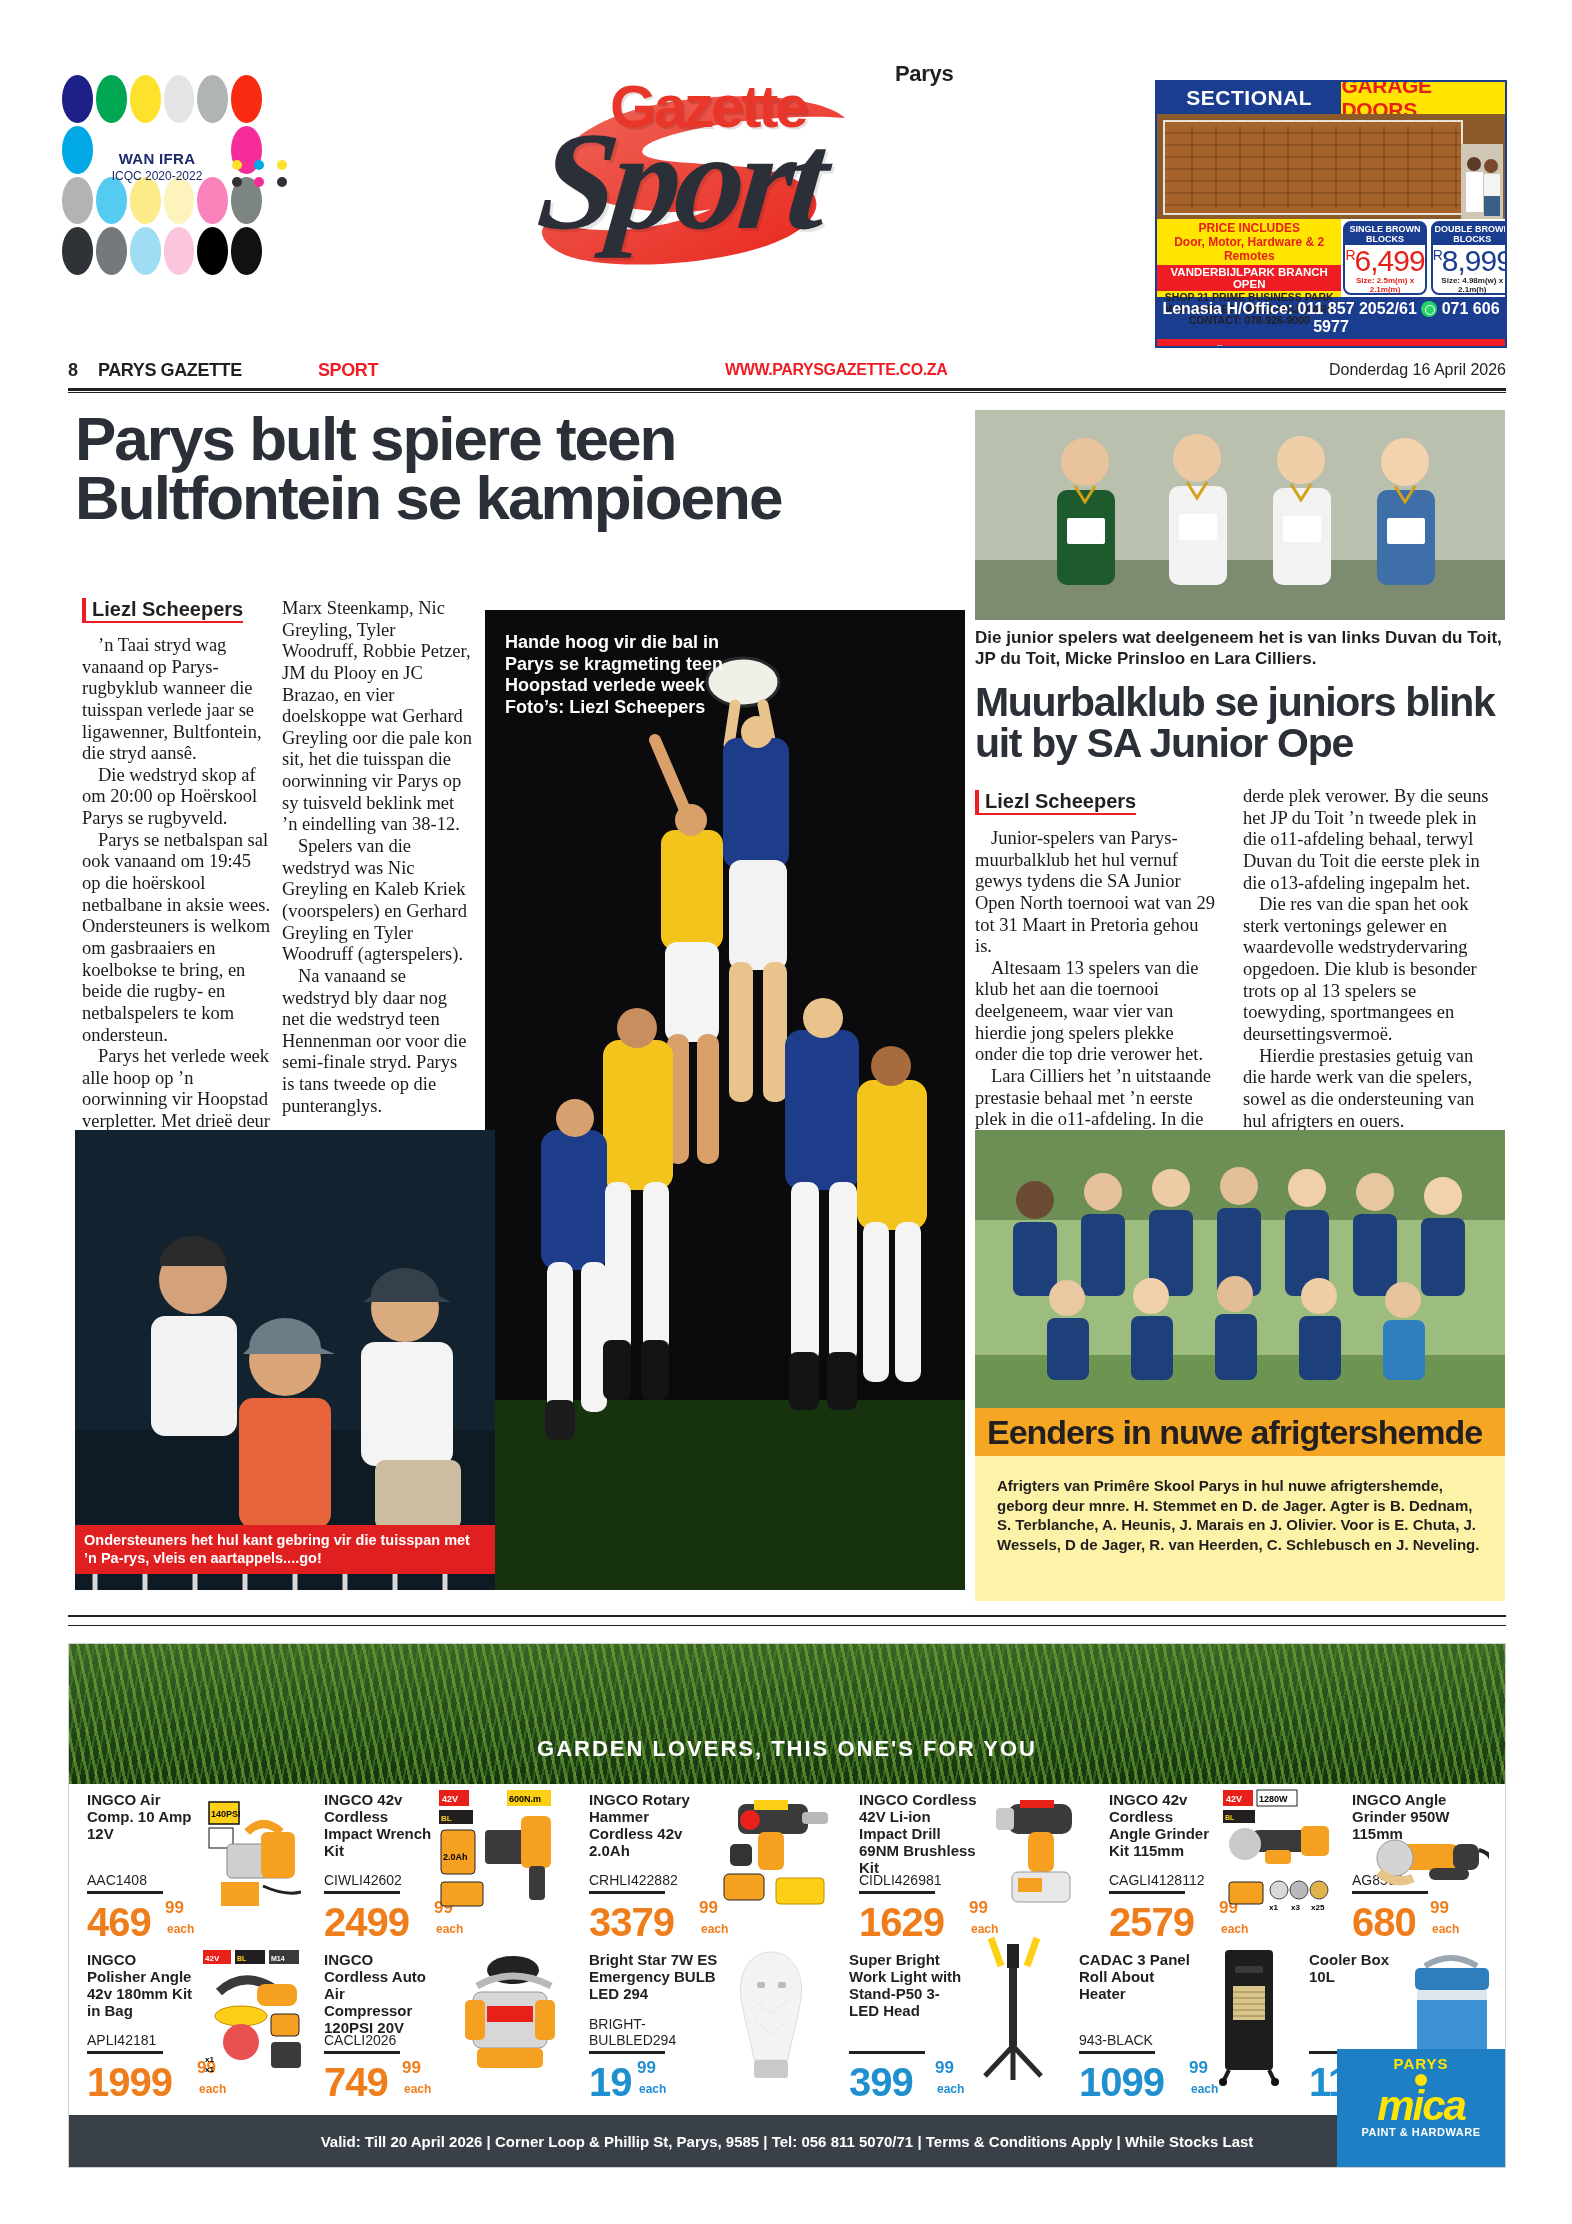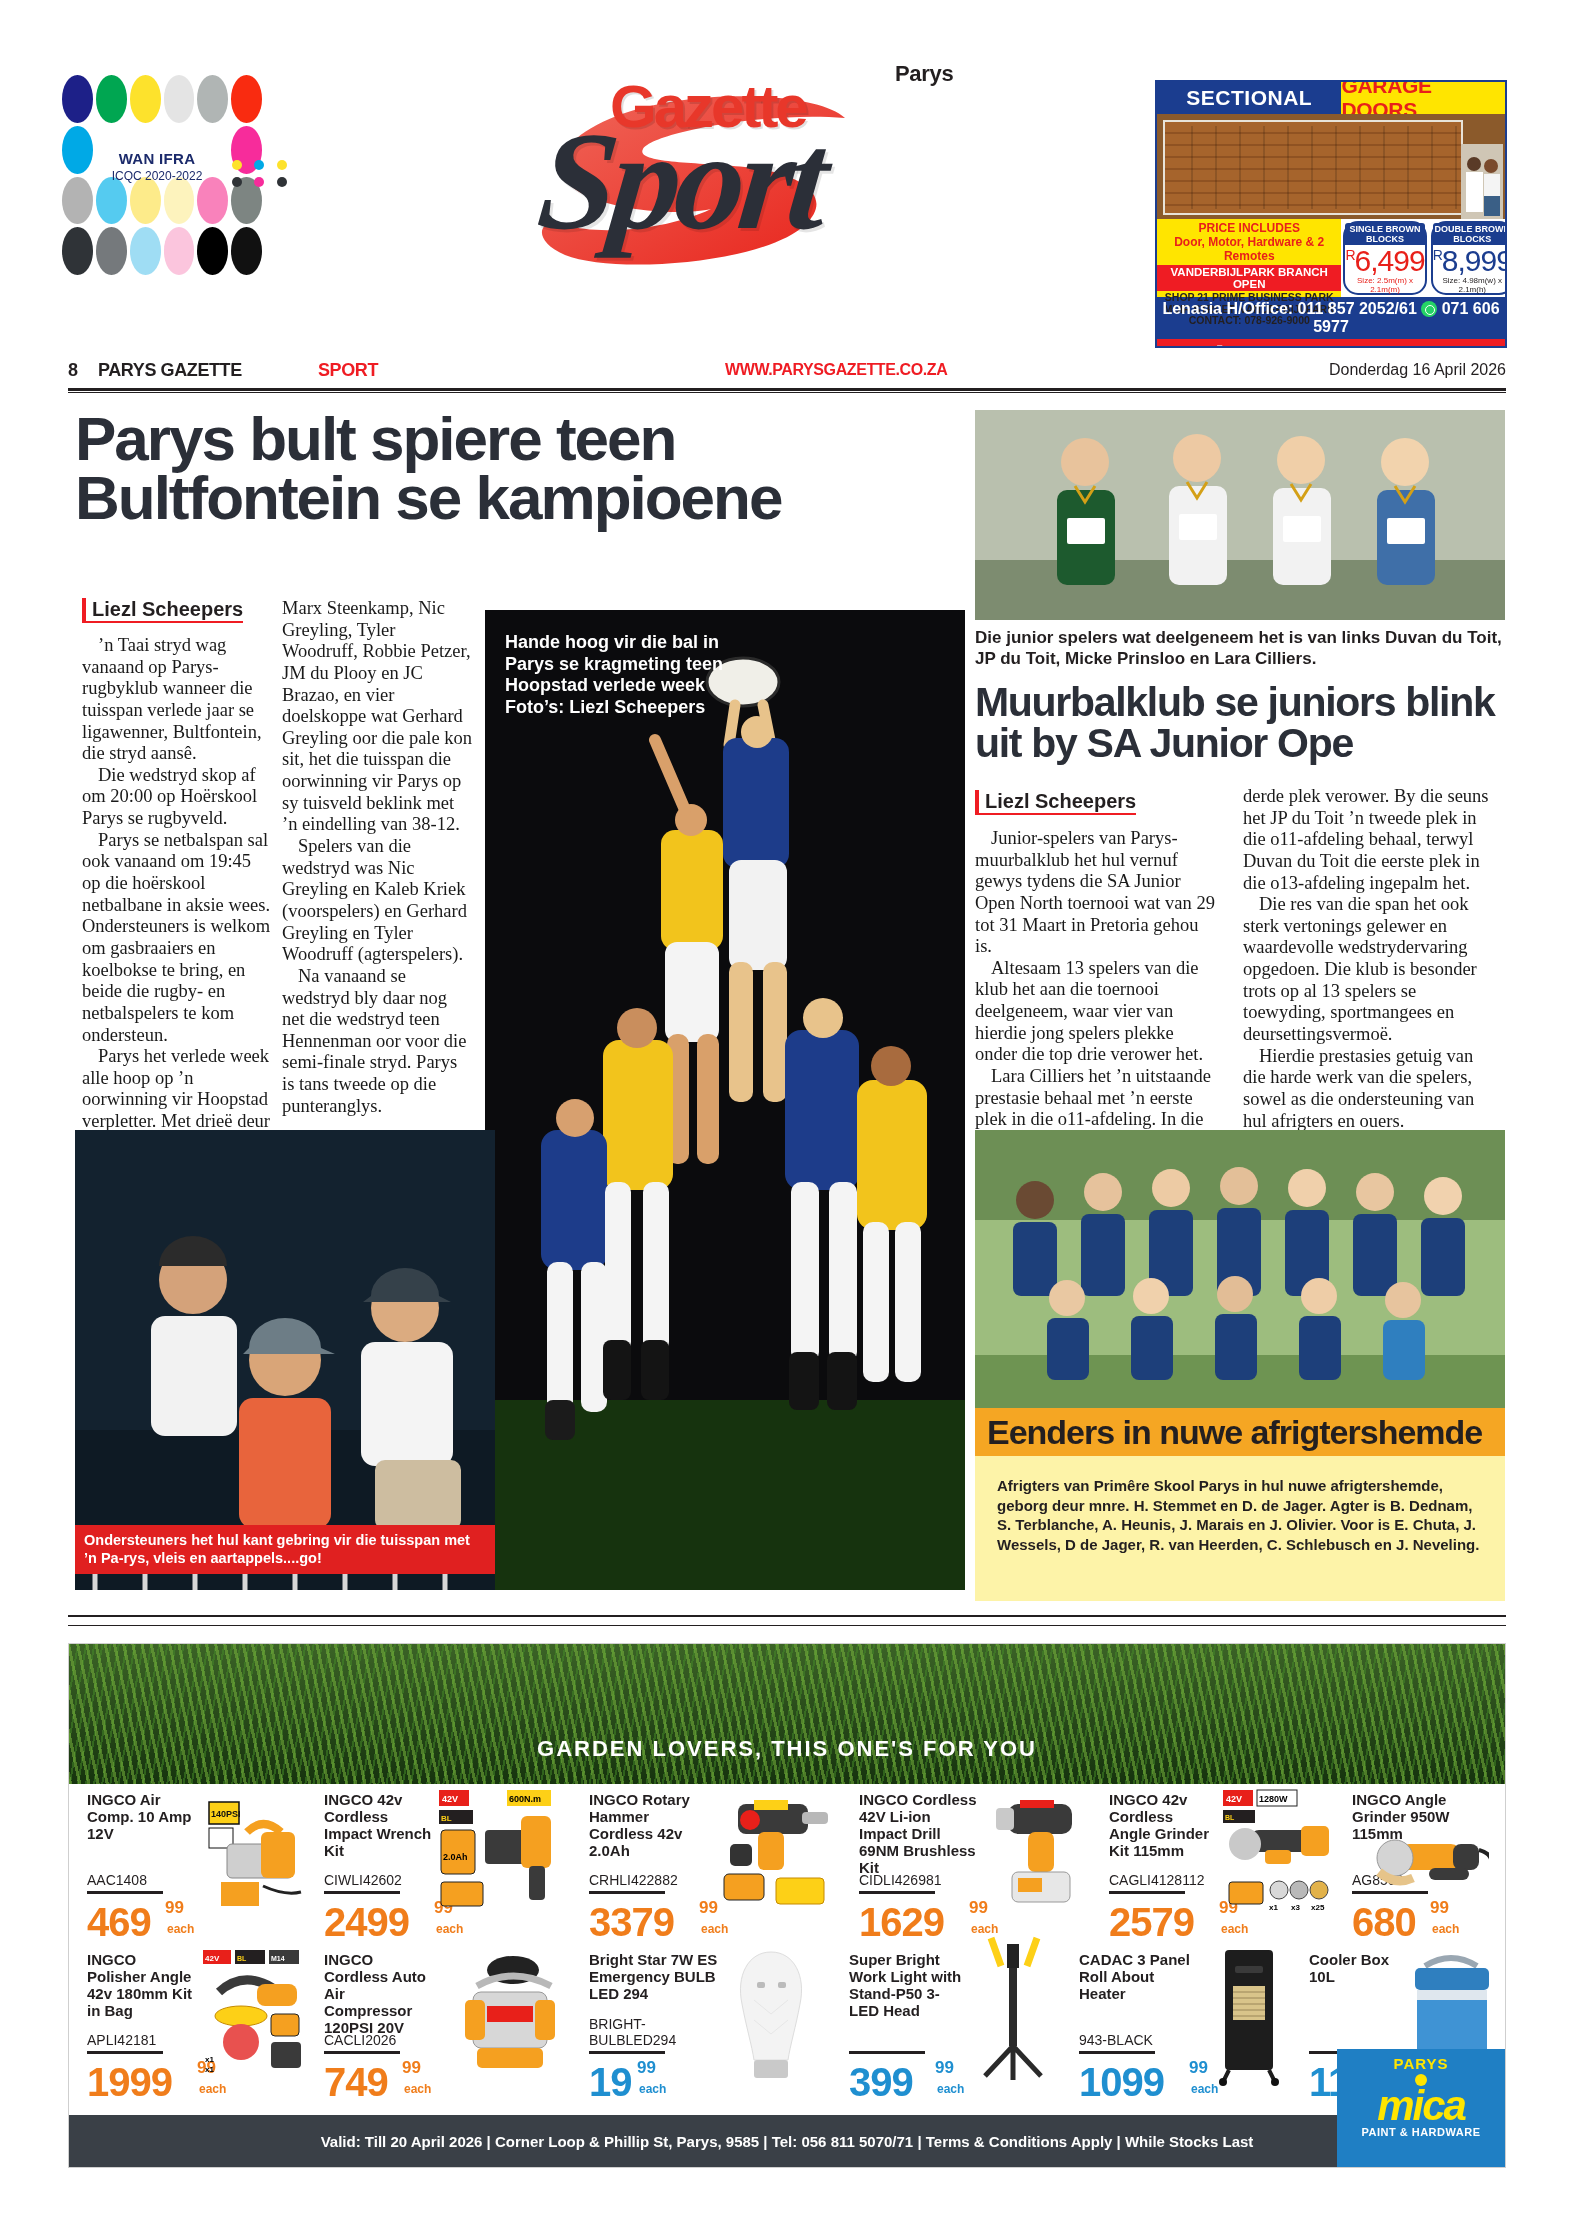--- a/index.html
+++ b/index.html
@@ -55,25 +55,25 @@
           repeating-linear-gradient(to bottom,#a6642c 0 10px,#8f5222 10px 12px); border:2px solid #e8e3d8;}
   .door::before{content:"";position:absolute;inset:4px;background:
      repeating-linear-gradient(to right,transparent 0 22px, rgba(0,0,0,.15) 22px 24px);}
   .ga-ppl { position:absolute; right:2px; bottom:0; width:42px; height:75px; }
   .ga-prices { display:flex; height:78px; background:#fff;}
   .ga-pl { flex:0 0 53%; background:#ffe500; color:#e8201a; text-align:center; padding-top:2px;}
   .ga-pl .p1 { font-size:12px; font-weight:bold;}
   .ga-pl .p2 { font-size:12px; font-weight:bold; color:#e8201a;}
   .ga-pl .p3 { background:#ef1c23; color:#fff; font-size:11.5px; font-weight:bold; margin-top:2px; padding:1px 0;}
   .ga-pl .p4 { font-size:10.5px; color:#231f20; font-weight:bold; line-height:1.1; margin-top:1px;}
-  .pbox { flex:1; margin:2px; border:2px solid #1b3d8f; border-radius:15px; background:#fff; text-align:center; position:relative;}
+  .pbox { flex:1; margin:2px; border:2px solid #1b3d8f; border-radius:8px; background:#fff; text-align:center; position:relative;}
   .pbox .hdr { background:#1b3d8f; color:#fff; font-size:9px; font-weight:bold; padding:1px 0; border-radius:3px 3px 0 0;}
   .pbox .amt { font-size:30px; font-weight:normal; color:#1b3d8f; line-height:1; margin-top:1px; letter-spacing:-1px;}
   .pbox .amt sup { font-size:14px; vertical-align:super;}
-  .pbox .sz { font-size:8px; font-weight:normal; color:#e8201a; }
+  .pbox .sz { font-size:8px; font-weight:bold; color:#e8201a; }
   .pbox.red .amt { color:#e8201a; }
   .ga-lenasia { background:#1b3d8f; color:#fff; font-size:16px; font-weight:bold; text-align:center; padding:3px 0;}
   .ga-kingdom { background:#ef1c23; color:#fff; text-align:center; padding:2px 0;}
   .ga-kingdom span { font-size:30px; font-weight:bold; letter-spacing:1px; color:#1b3d8f;
      -webkit-text-stroke:1px #fff; }
 
   
   .hdrbar { position:absolute; left:68px; top:358px; width:1438px; height:34px; }
   .hdrbar .pg { position:absolute; left:0; top:2px; font-size:18px; font-weight:bold; color:#231f20;}
   .hdrbar .pt { position:absolute; left:30px; top:2px; font-size:18px; font-weight:bold; color:#231f20; letter-spacing:-.4px;}

